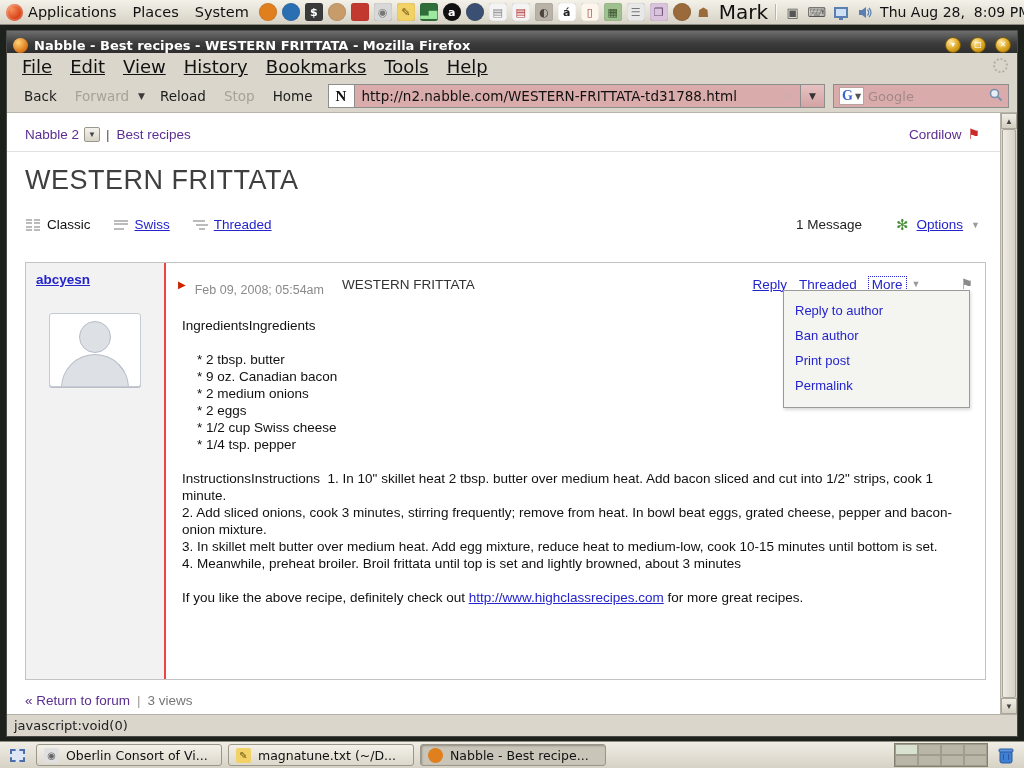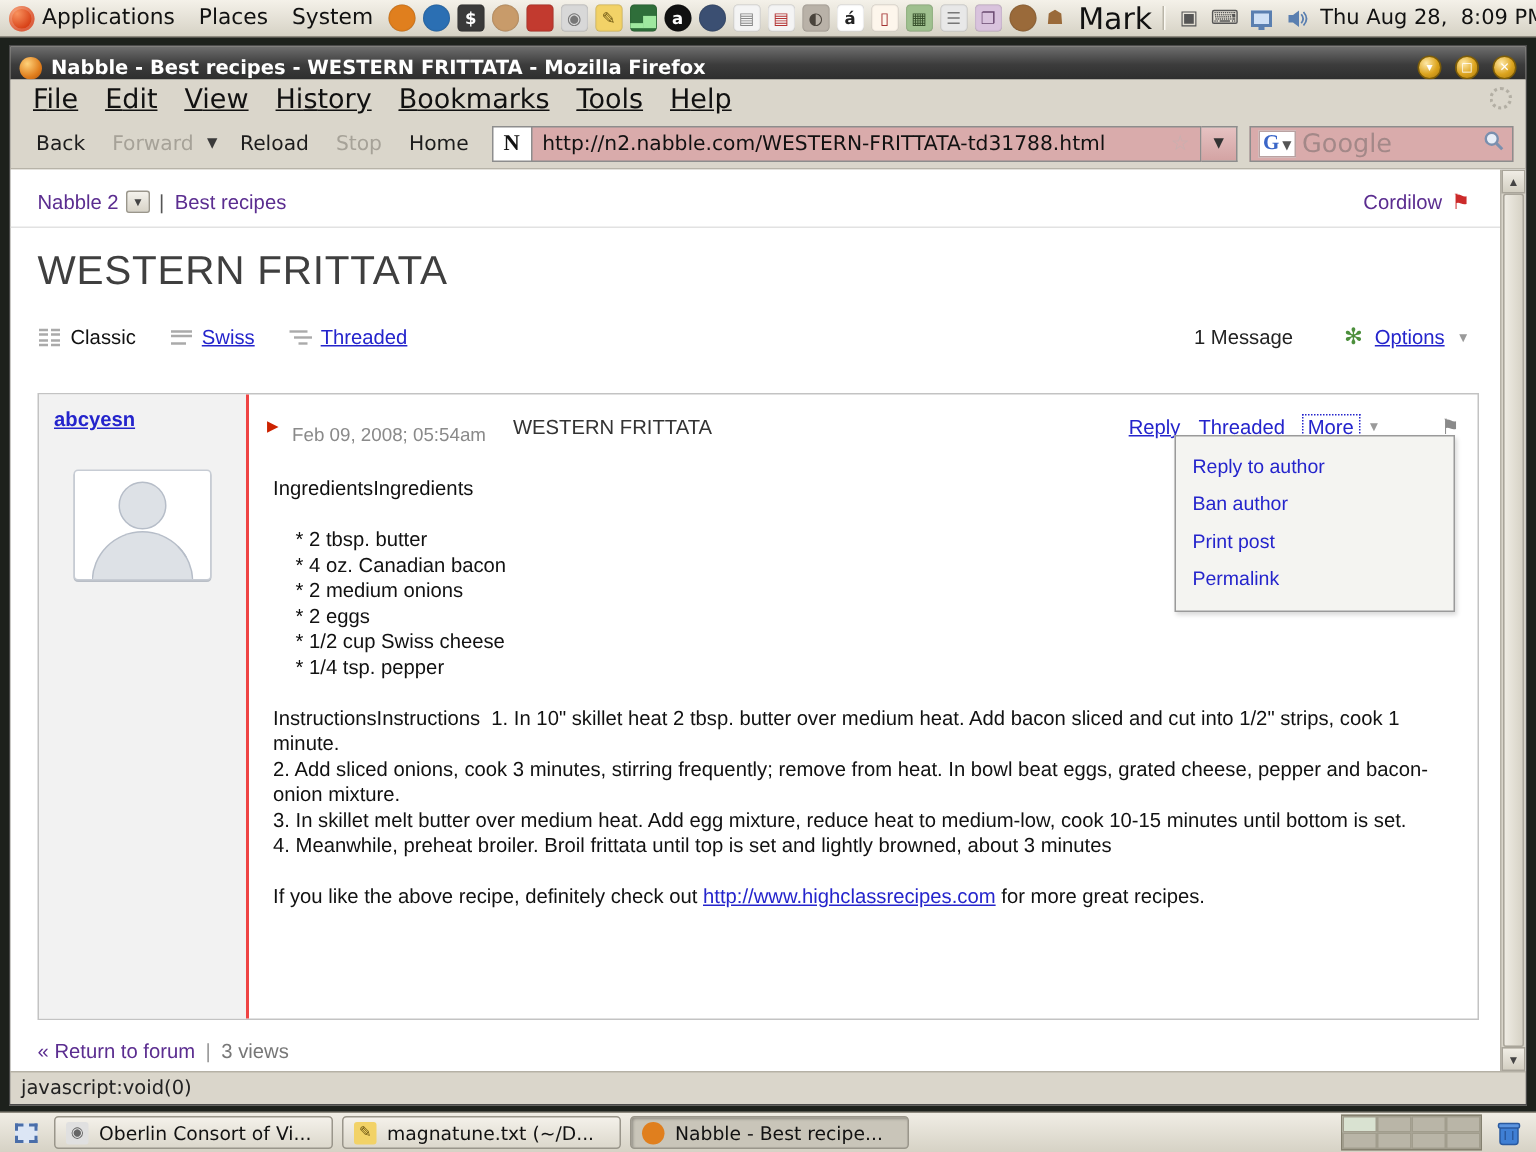--- a/index.html
+++ b/index.html
@@ -58,21 +58,21 @@
   .url-text{flex:1;white-space:nowrap;overflow:hidden;}
   .star-icon{color:#c6b0b0;font-size:14px;}
   .url-drop{width:24px;background:linear-gradient(#e6c2c2,#d3a3a3);border:1px solid #8d8d8d;border-left:none;
     display:flex;align-items:center;justify-content:center;font-size:9px;color:#333;}
   .searchbar{width:176px;height:24px;display:flex;align-items:center;background:#d9abab;
     border:1px solid #8d8d8d;padding:0 5px;gap:4px;}
   .g-box{display:flex;align-items:center;background:#fff;border:1px solid #b9a2a2;padding:0 2px;height:18px;gap:2px;}
   .g-logo{font-family:"Liberation Serif",serif;font-weight:bold;color:#3a66c8;font-size:14px;line-height:1;}
   .g-chev{font-size:8px;color:#555;}
   .search-input{flex:1;min-width:0;background:transparent;border:none;outline:none;
-    font-family:inherit;font-size:17px;color:#6d28d9;}
+    font-family:inherit;font-size:13px;color:#6d28d9;}
   .search-input::placeholder{color:#a38888;}
 
   
   .content{flex:1;background:#fff;position:relative;overflow:hidden;
     font-family:"Liberation Sans",sans-serif;}
   .scrollbar{position:absolute;right:0;top:0;bottom:0;width:17px;background:#d9d5ca;border-left:1px solid #b5b1a6;}
   .sb-btn{height:16px;display:flex;align-items:center;justify-content:center;font-size:8px;color:#444;
     background:linear-gradient(#f0ede5,#d3cfc2);border:1px solid #a9a59a;}
   .sb-btn.bottom{position:absolute;bottom:0;left:0;right:0;}
   .sb-thumb{position:absolute;top:16px;bottom:16px;left:1px;right:1px;
@@ -383,21 +383,21 @@
 
                 <div class="more-item">Permalink</div>
               </div>
 
             <div class="msg-body">
               <div class="body-line">IngredientsIngredients</div>
               <div class="blank"></div>
               <div>
 
               <div class="body-line">    * 2 tbsp. butter</div>
-                  <div class="body-line">    * 4 oz. Canadian bacon</div>
+                  <div class="body-line">    * 9 oz. Canadian bacon</div>
                   <div class="body-line">    * 2 medium onions</div>
                   <div class="body-line">    * 2 eggs</div>
                   <div class="body-line">    * 1/2 cup Swiss cheese</div>
                   <div class="body-line">    * 1/4 tsp. pepper</div>
                 </div>
               <div class="blank"></div>
               <div>
 
               <div class="body-line">InstructionsInstructions  1. In 10" skillet heat 2 tbsp. butter over medium heat. Add bacon sliced and cut into 1/2" strips, cook 1 minute.</div>
                   <div class="body-line">2. Add sliced onions, cook 3 minutes, stirring frequently; remove from heat. In bowl beat eggs, grated cheese, pepper and bacon-onion mixture.</div>

